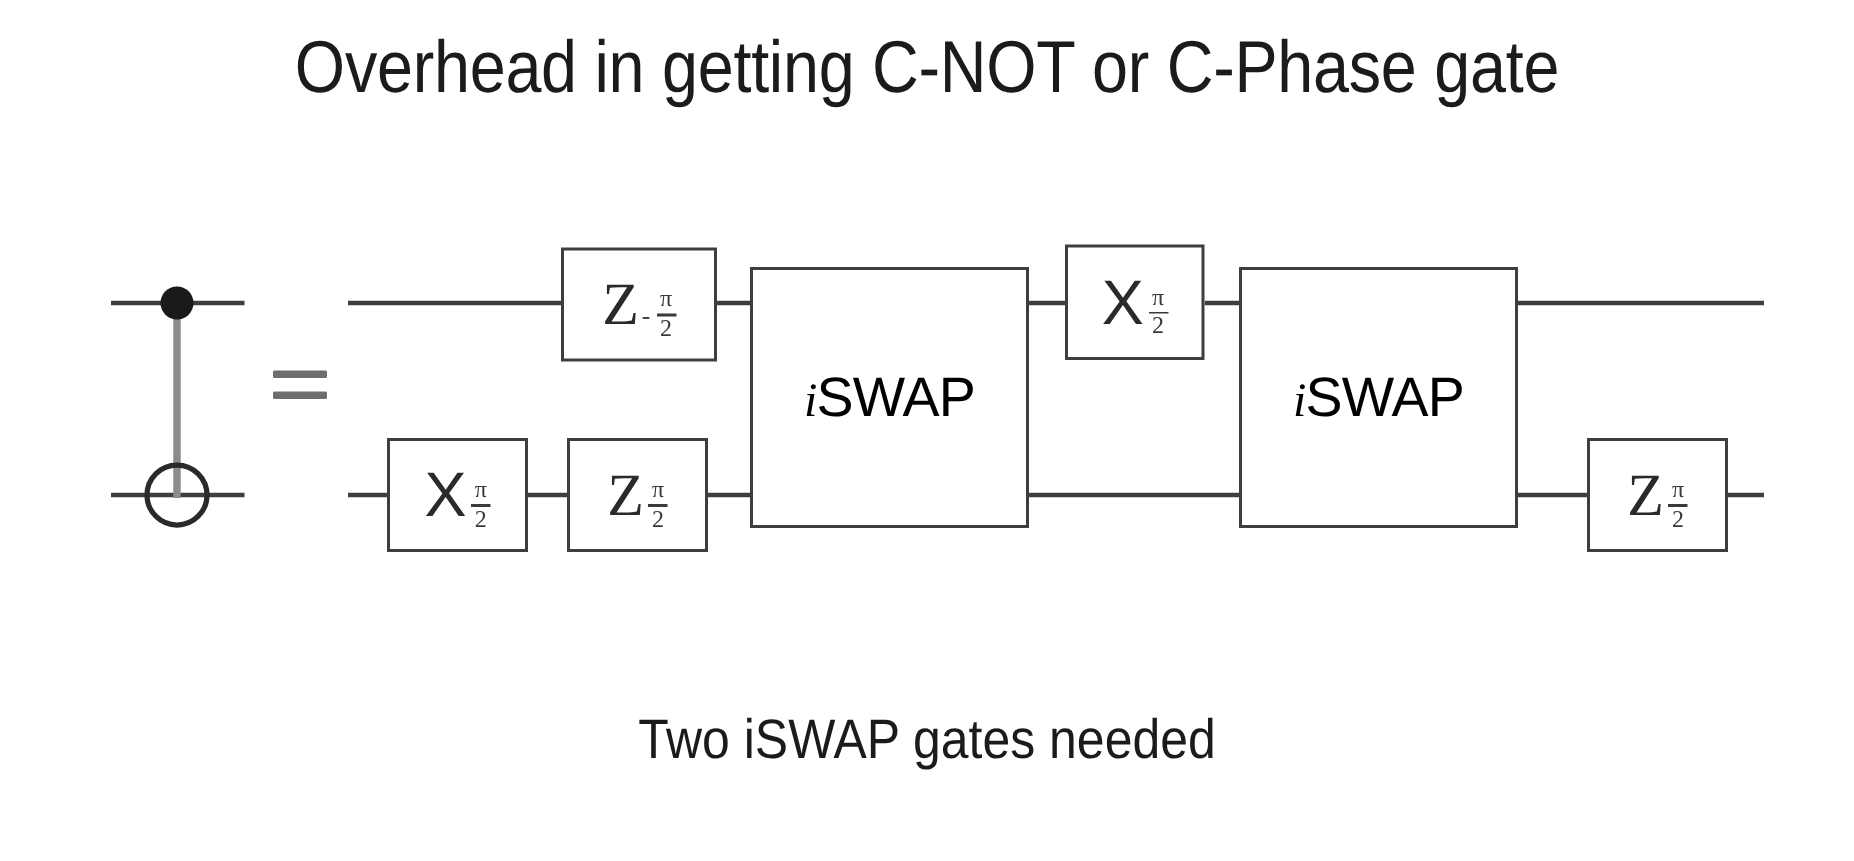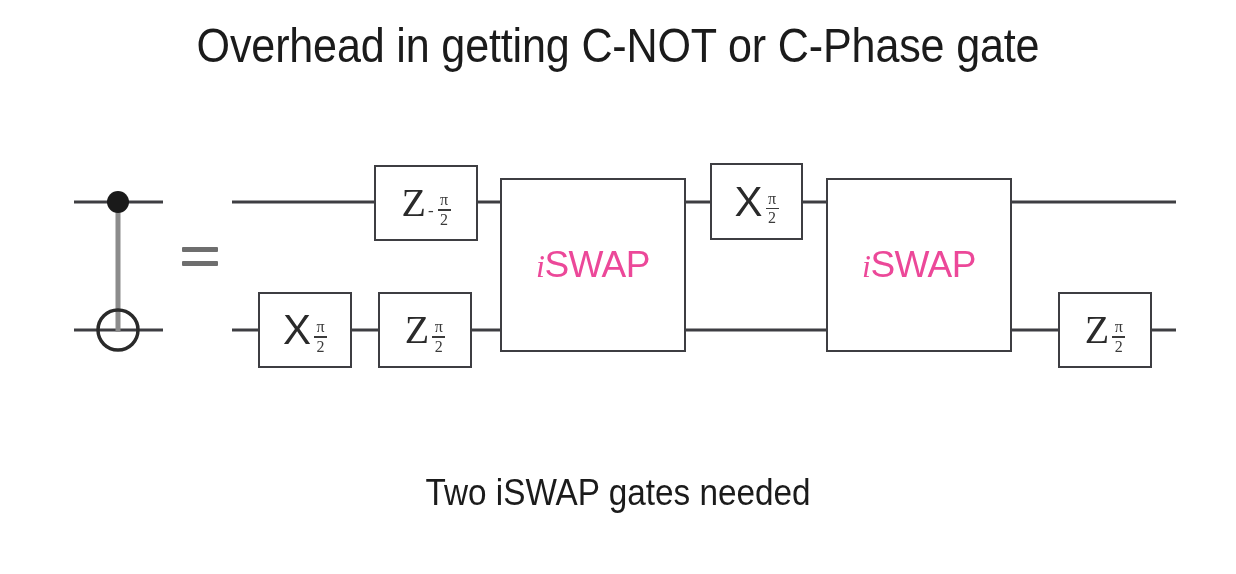--- a/index.html
+++ b/index.html
@@ -131,21 +131,21 @@
   }
   .frac .den {
     font-size: 16px;
     padding: 1px 1px 0 1px;
   }
 
   .iswap-label {
     font-family: "Liberation Sans", sans-serif;
     font-size: 37px;
     line-height: 37px;
-    color: #ec4899;
+    color: #000000;
     letter-spacing: -0.5px;
   }
   .iswap-label .it {
     font-family: "Liberation Serif", serif;
     font-style: italic;
     font-size: 32px;
   }
 
   
   .equals {

